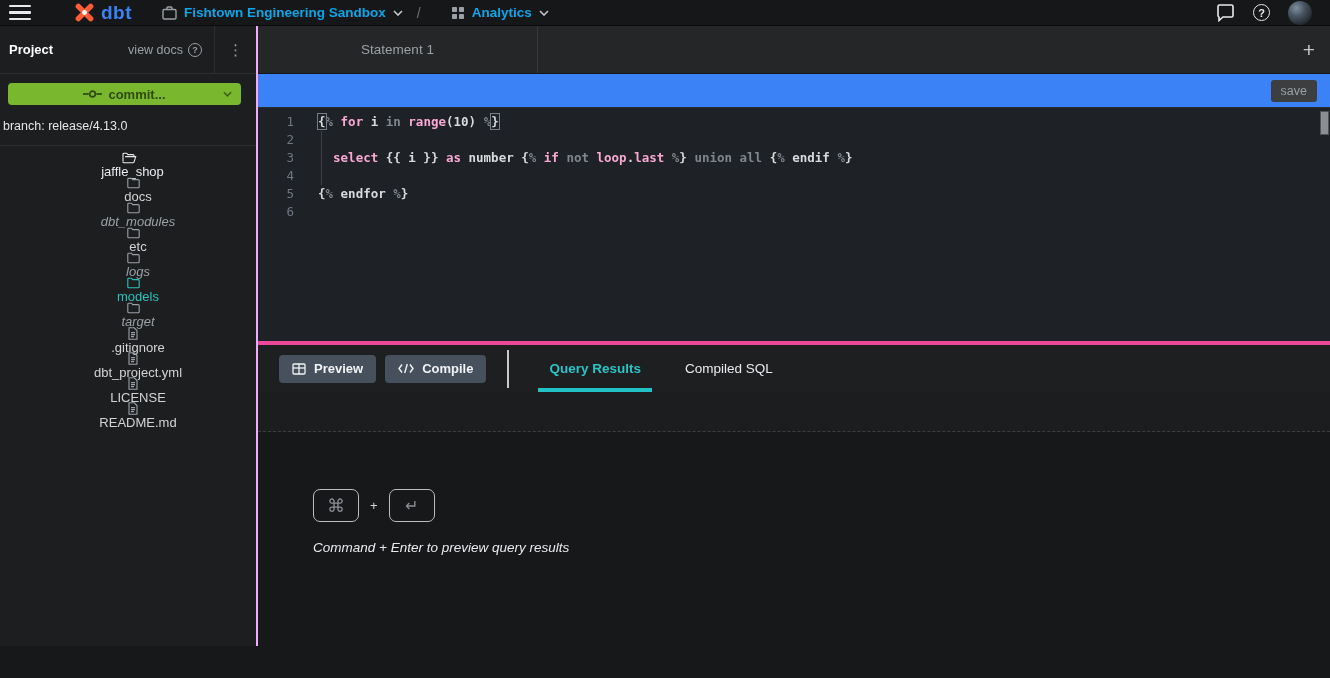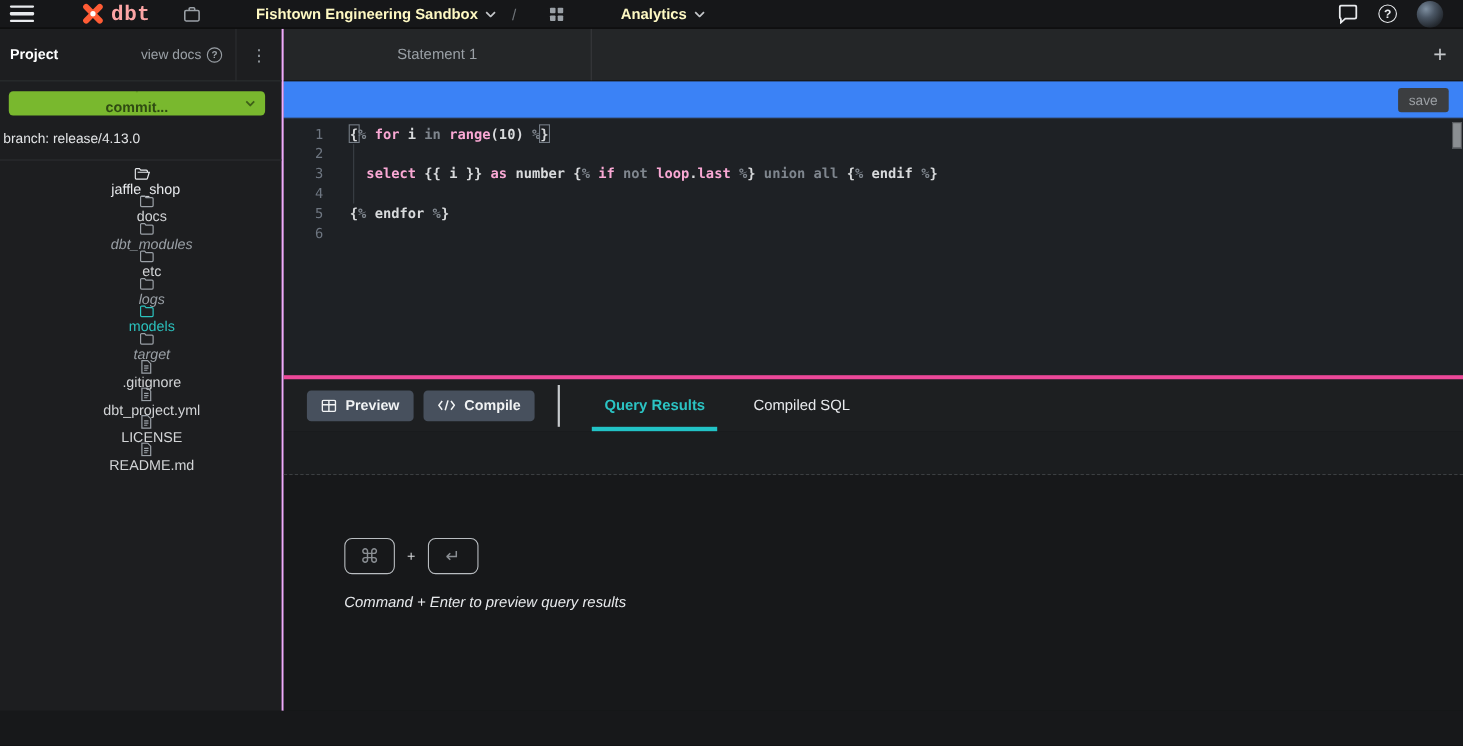--- a/index.html
+++ b/index.html
@@ -4,38 +4,38 @@
 <style>
   * { margin:0; padding:0; box-sizing:border-box; }
   body { background:#0c0d0e; font-family:"Liberation Sans", sans-serif; }
   .app { position:relative; width:1330px; height:678px; background:#17181a; overflow:hidden; color:#e8eaed; }
 
   
   .topbar { position:absolute; top:0; left:0; right:0; height:26px; background:#161719; border-bottom:1px solid #0a0a0b; display:flex; align-items:center; z-index:5; }
   .hamburger { width:40px; height:26px; display:flex; flex-direction:column; justify-content:center; gap:4px; padding:0 9px; cursor:pointer; }
   .hamburger span { display:block; height:2.5px; background:#e8eaed; border-radius:1px; }
   .logo { display:flex; align-items:center; gap:4px; margin-left:32px; }
-  .logo-text { font-size:19px; font-weight:bold; color:#fca5a5; letter-spacing:.5px;font-family:Liberation Mono, monospace; }
+  .logo-text { font-size:19px; font-weight:bold; color:#3b82f6; letter-spacing:.5px; }
   .crumb { display:flex; align-items:center; gap:7px; margin-left:30px; cursor:pointer; }
-  .crumb-label { font-size:13.5px; font-weight:bold; color:#fef9c3;margin-left:44px; }
+  .crumb-label { font-size:13.5px; font-weight:bold; color:#0ea5e9; }
   .crumb-sep { color:#6e7378; font-size:14px; margin-left:14px; }
   .topbar-right { margin-left:auto; display:flex; align-items:center; gap:18px; padding-right:18px; }
   .icon-btn { display:flex; align-items:center; cursor:pointer; }
   .help-circle { width:17px; height:17px; border:1.6px solid #e8eaed; border-radius:50%; display:flex; align-items:center; justify-content:center; font-size:11px; font-weight:bold; color:#e8eaed; }
   .avatar { width:24px; height:24px; border-radius:50%; background:radial-gradient(circle at 35% 30%, #7e8fa0 0%, #4a5664 35%, #23282e 75%, #15181b 100%); cursor:pointer; }
 
   
   .sidebar { position:absolute; top:26px; left:0; width:258px; bottom:32px; background:#1d1e20; border-right:2px solid #f0abfc; }
   .sidebar-header { height:48px; display:flex; align-items:center; border-bottom:1px solid #2c2e30; }
   .sb-title { font-size:13px; font-weight:bold; color:#ffffff; padding-left:9px; }
   .view-docs { margin-left:auto; display:flex; align-items:center; gap:5px; color:#9aa0a6; font-size:12.5px; cursor:pointer; padding-right:12px; }
   .qcircle { width:14px; height:14px; border:1.3px solid #9aa0a6; border-radius:50%; display:flex; align-items:center; justify-content:center; font-size:9px; font-weight:bold; color:#9aa0a6; }
   .kebab { width:42px; height:48px; border-left:1px solid #2c2e30; display:flex; align-items:center; justify-content:center; color:#9aa0a6; font-size:15px; cursor:pointer; letter-spacing:0; }
   .commit-wrap { padding:9px 15px 0 8px; }
-  .commit-btn { position:relative; width:100%; height:22px; background:#79b82e; border:none; border-radius:4px; display:flex; align-items:center; justify-content:center; gap:6px; cursor:pointer; font-family:"Liberation Sans",sans-serif;flex-direction:column; }
+  .commit-btn { position:relative; width:100%; height:22px; background:#79b82e; border:none; border-radius:4px; display:flex; align-items:center; justify-content:center; gap:6px; cursor:pointer; font-family:"Liberation Sans",sans-serif; }
   .commit-label { font-size:13px; font-weight:bold; color:#2f4a12; }
   .commit-chevron { position:absolute; right:9px; top:8px; }
   .branch-row { padding:14px 8px 12px 3px; font-size:12.5px; color:#e3e5e7; border-bottom:1px solid #2c2e30; }
   .tree { padding-top:6px; }
   .trow { height:25px; display:flex; align-items:center; cursor:pointer; font-size:13px; color:#d2d4d6;flex-direction:column; }
   .trow .ticon { display:flex; align-items:center; color:#9aa0a6; }
   .trow.lvl0 { padding-left:3px; } .trow.lvl0 .tlabel { margin-left:6px; }
   .trow.lvl1 { padding-left:10px; } .trow.lvl1 .tlabel { margin-left:10px; }
   .trow.lvl0 .ticon, .trow.lvl0 .tlabel { color:#e8eaed; }
   .trow.italic .tlabel { font-style:italic; color:#9aa0a6; }

